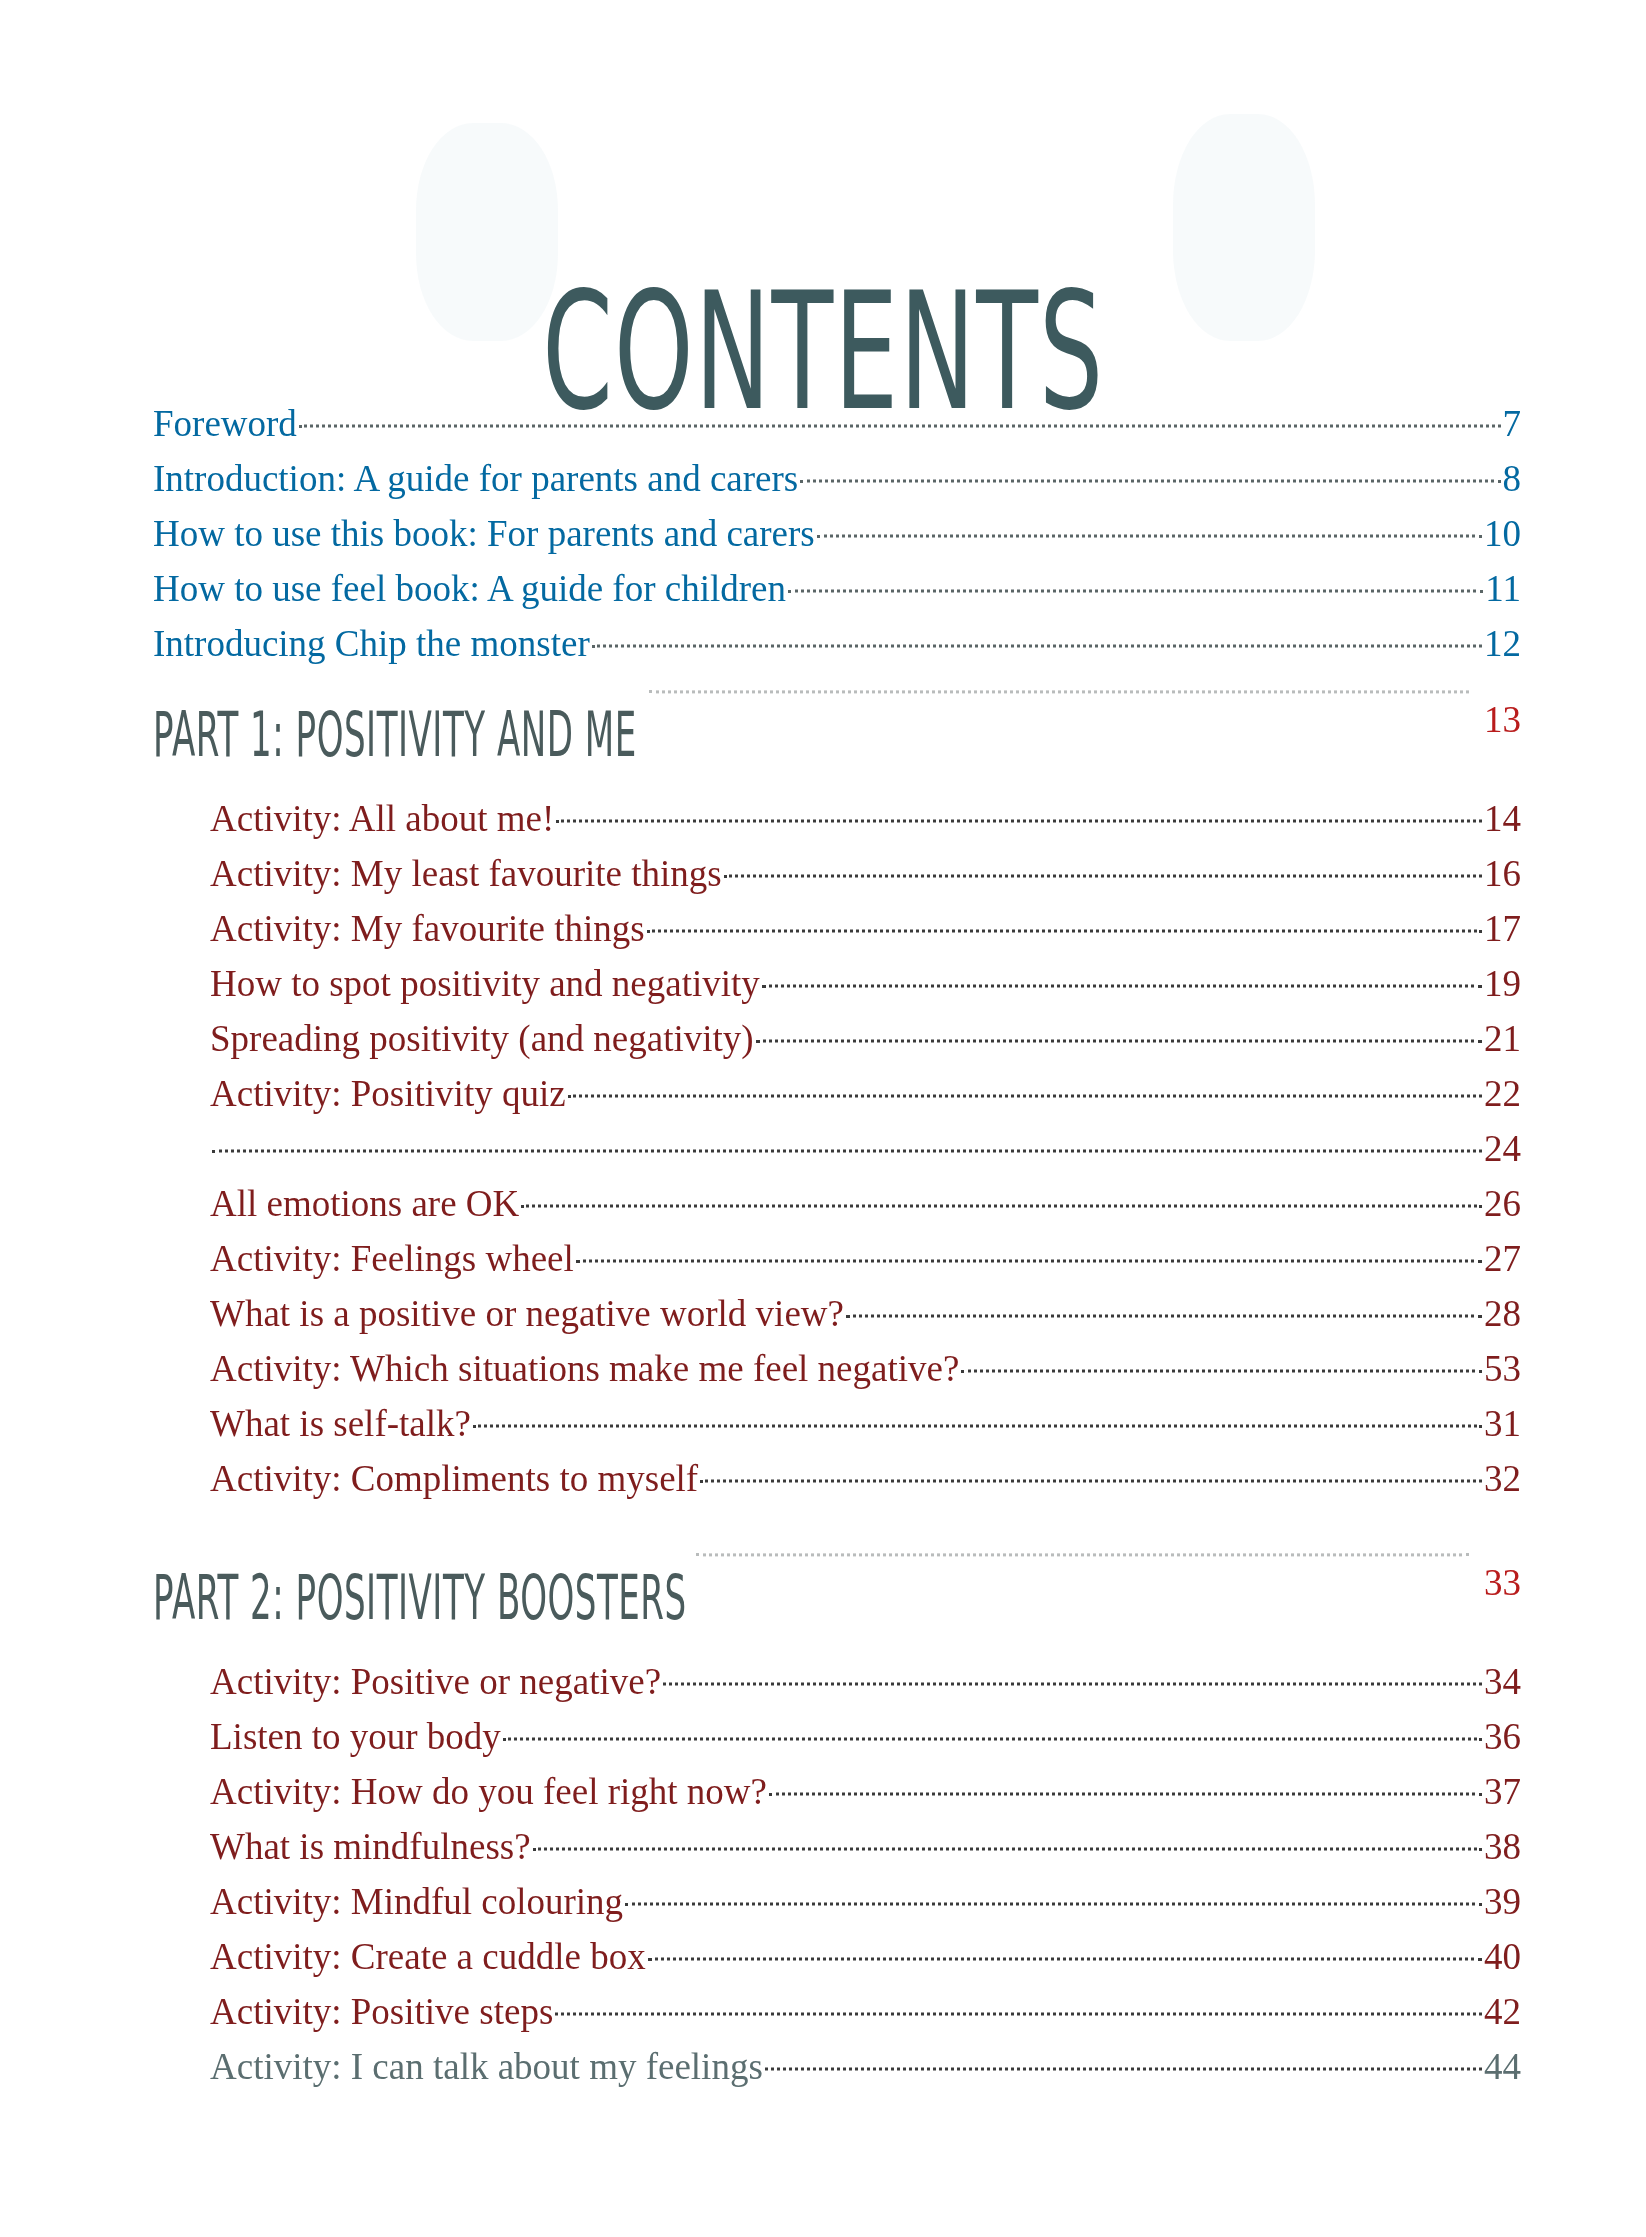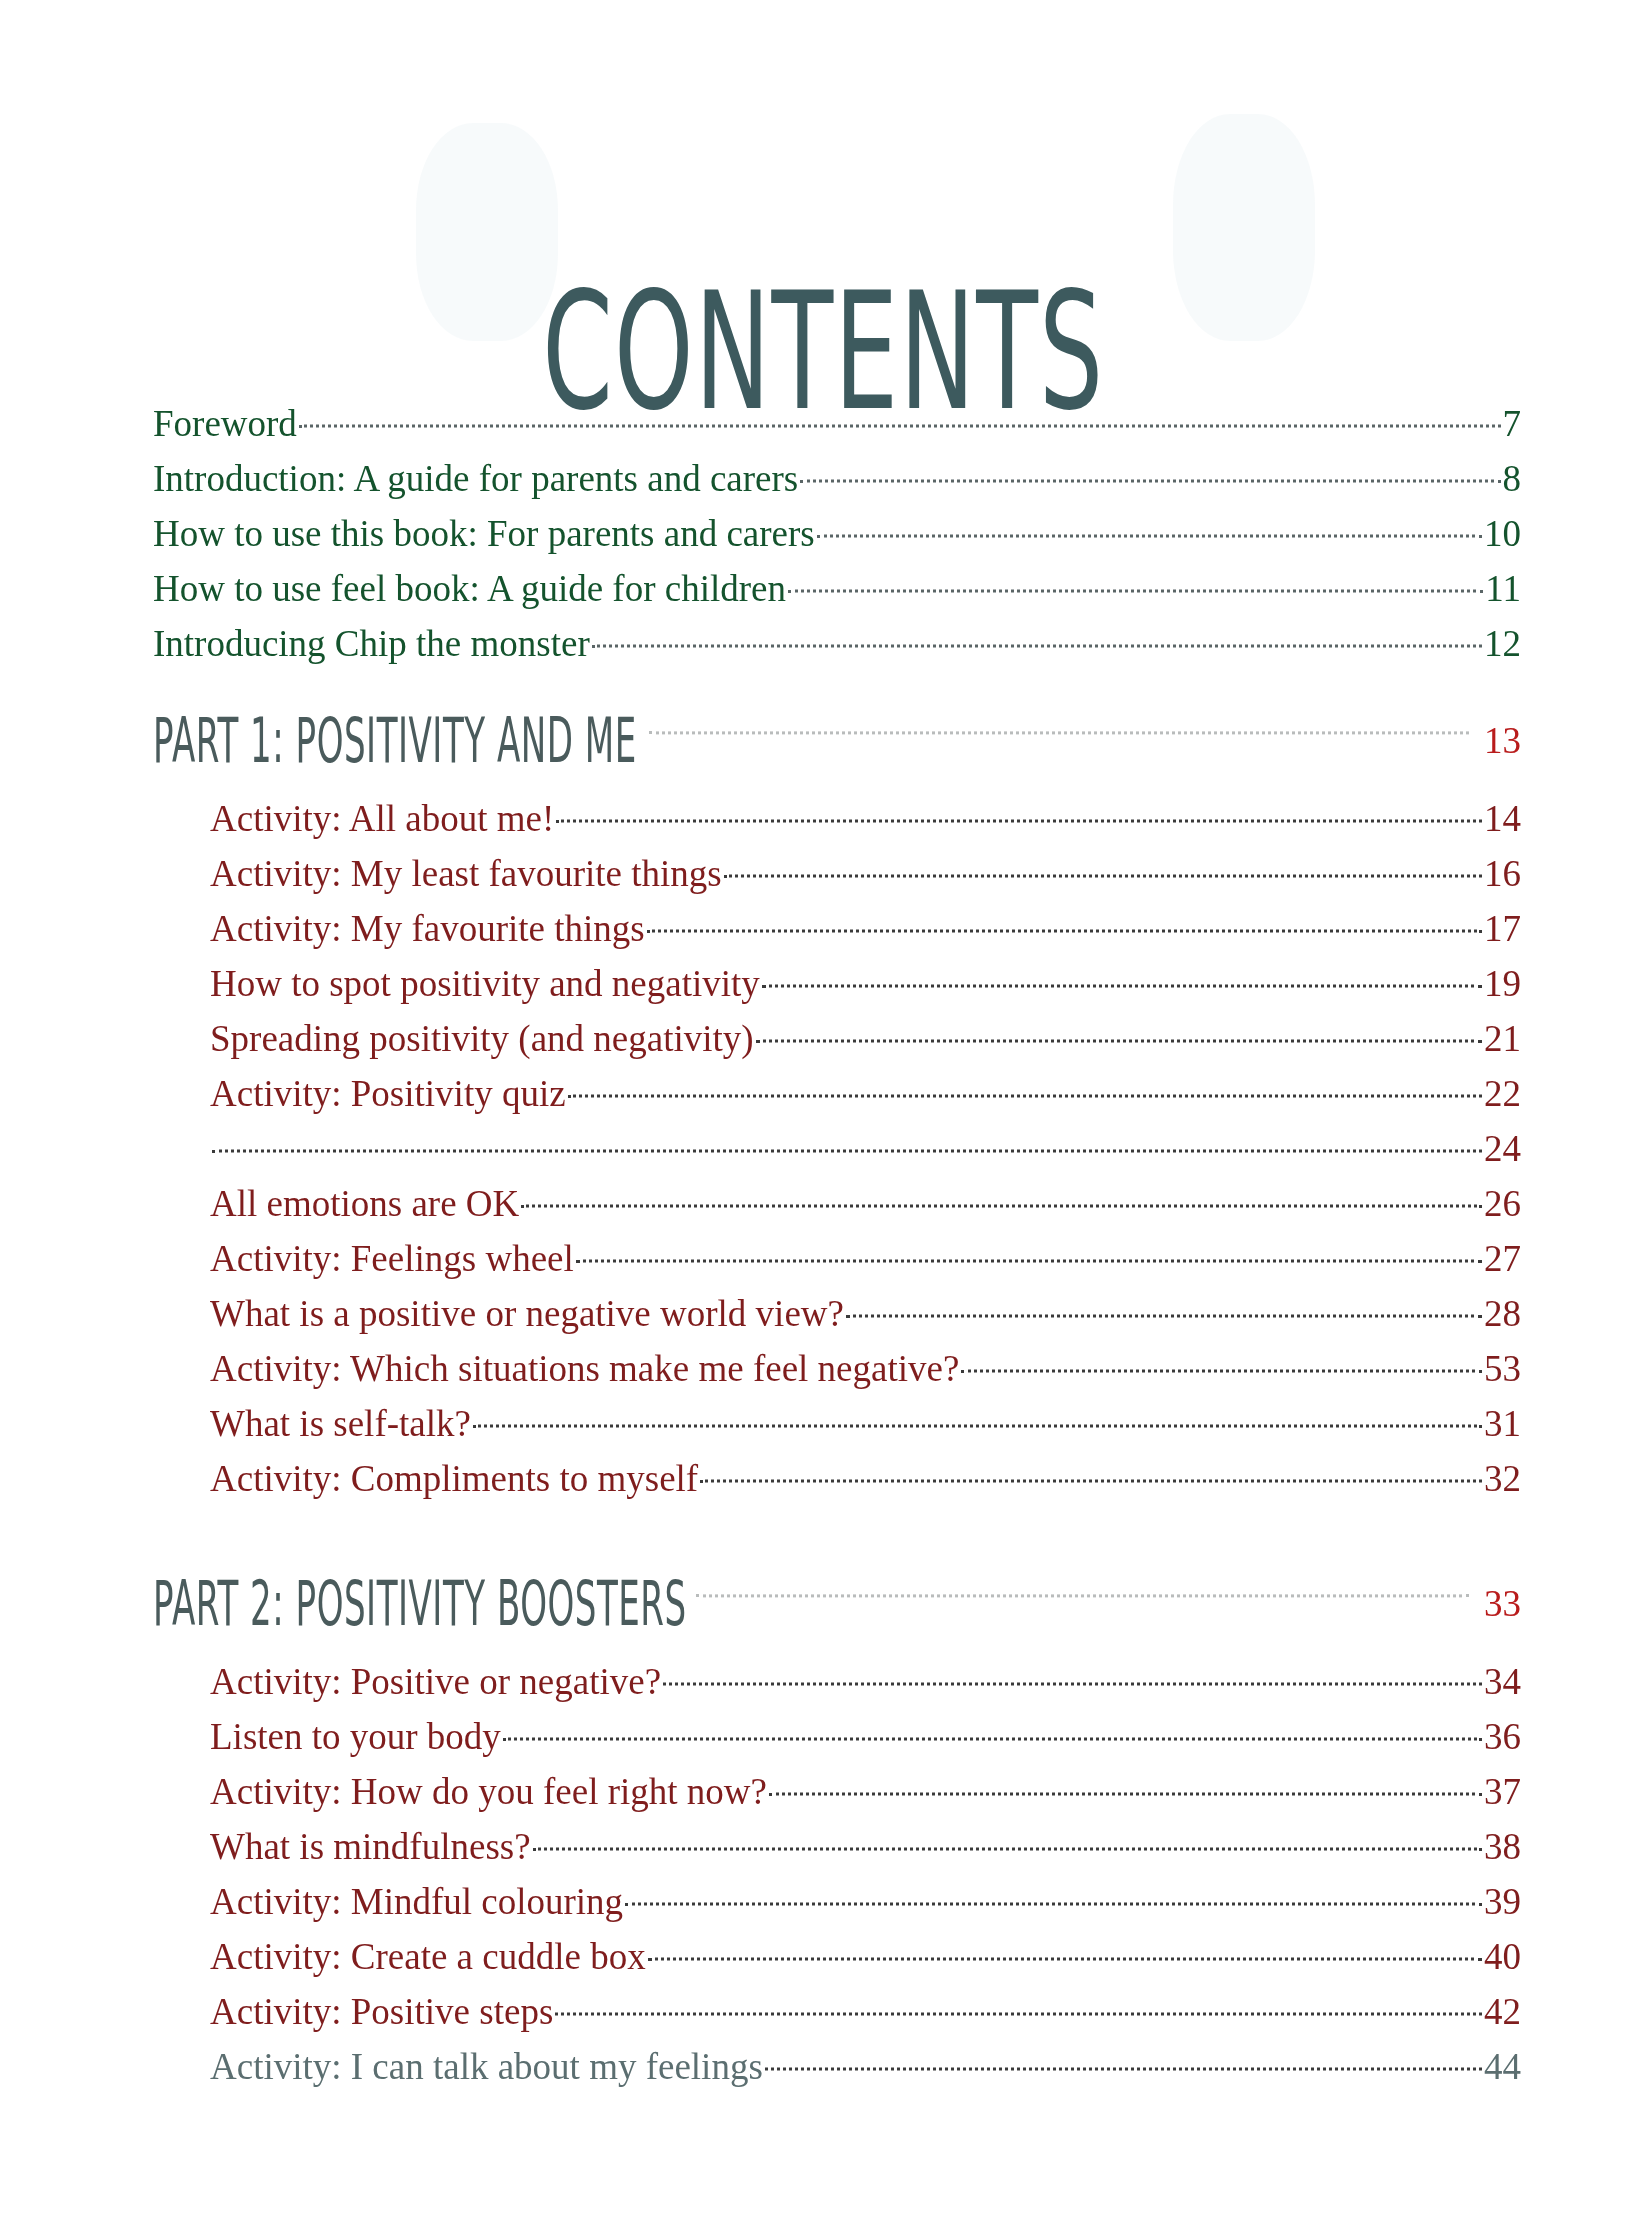--- a/index.html
+++ b/index.html
@@ -56,28 +56,28 @@
     .row .label { flex: 0 0 auto; }
     .row .dots {
       flex: 1 1 auto;
       border-bottom: 3.8px dotted #3a3a3a;
       margin: 0 1.9px 0 1.9px;
       transform: translateY(-8.5px);
       height: 0;
     }
     .row .page { flex: 0 0 auto; text-align: right; }
 
-    .front .row { color: #14532d; }
+    .front .row { color: #0369a1; }
     .front .row .dots { border-bottom-color: #5a6566; }
 
     .sub .row { padding-left: 57px; color: #7f1d1d; }
 
     .part {
       display: flex;
-      align-items: center;
+      align-items: flex-start;
       height: 85px;
       white-space: nowrap;
       margin-top: 38px;
       margin-bottom: 7.6px;
     }
     .part .plabel {
       font-family: "DejaVu Sans", sans-serif;
       font-size: 62px;
       color: #4a5b5c;
       transform: scaleX(0.55);

